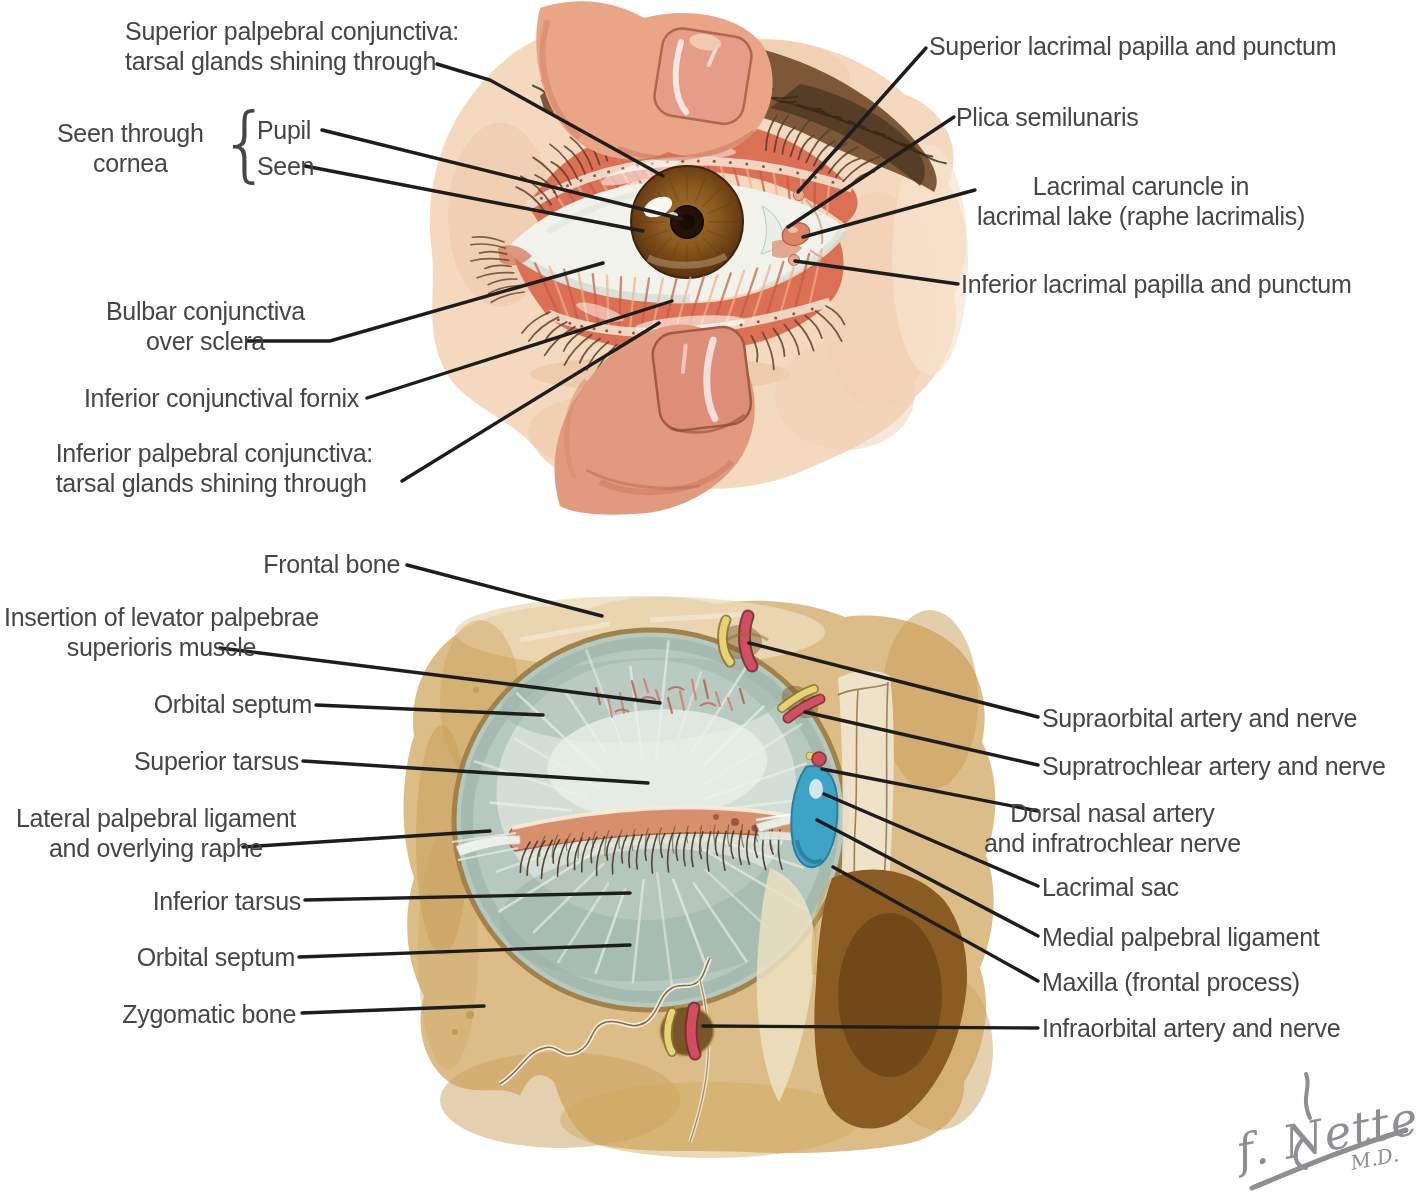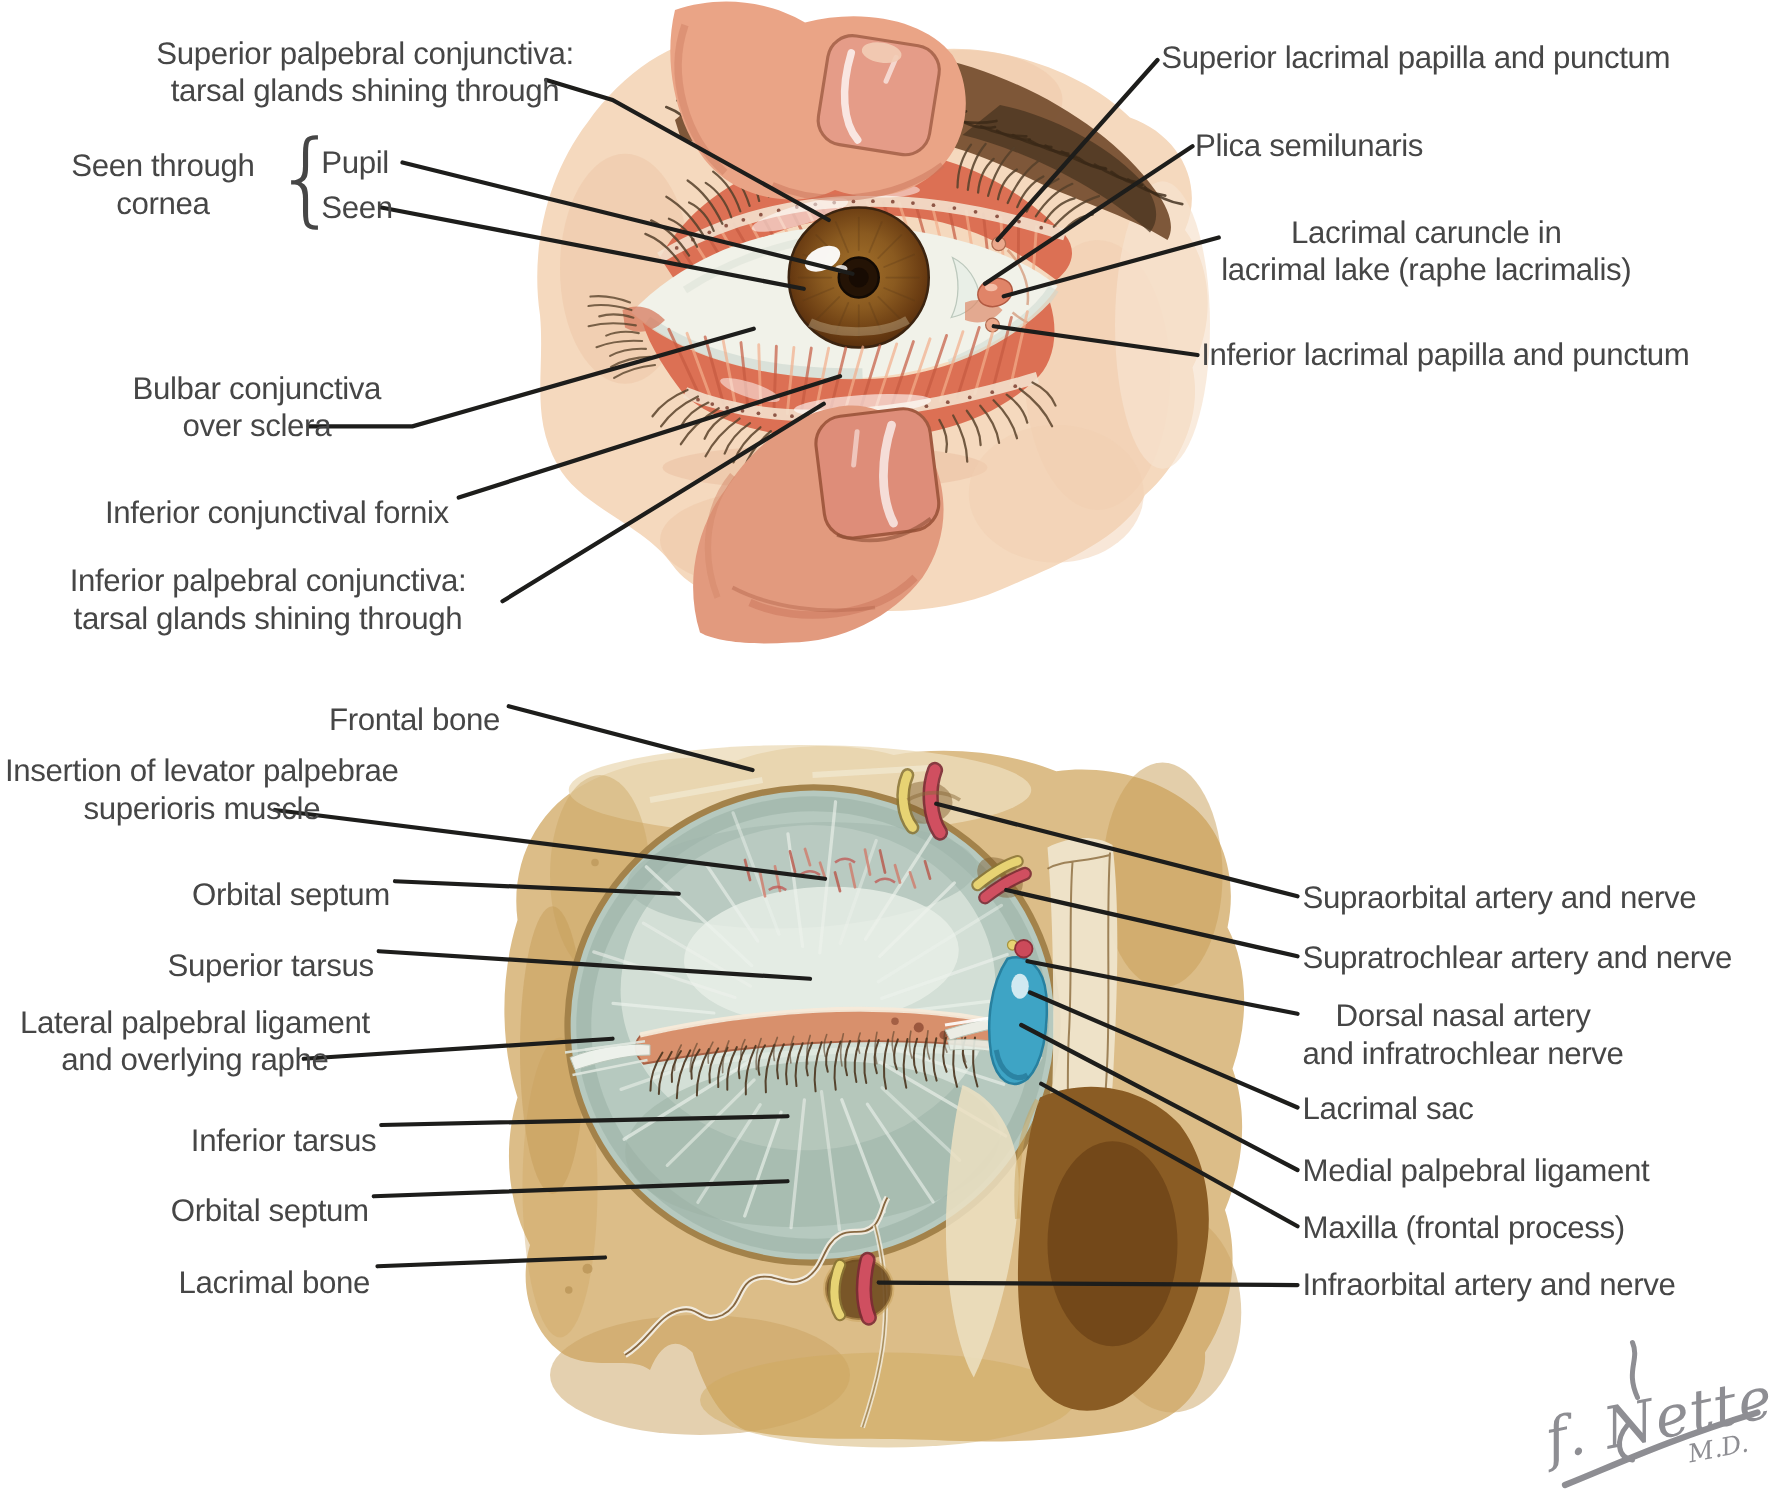--- a/index.html
+++ b/index.html
@@ -1,21 +1,21 @@
 <!DOCTYPE html>
 <html><head>
 <meta charset="utf-8">
 <style>
   html,body{margin:0;padding:0;background:#ffffff;}
   body{width:1420px;height:1199px;position:relative;overflow:hidden;
        font-family:"Liberation Sans","DejaVu Sans",sans-serif;}
   #plate{position:absolute;left:0;top:0;}
   .lbl{position:absolute;color:#464646;font-size:25px;line-height:30px;
        letter-spacing:-0.3px;white-space:pre-line;text-align:center;}
-  .r{text-align:center;margin-top:12px;}
+  .r{text-align:left;}
   .brace{position:absolute;color:#464646;font-size:82px;font-weight:300;
        font-family:"DejaVu Sans",sans-serif;line-height:82px;}
 </style>
 </head>
 <body>
 
 <svg id="plate" width="1420" height="1199" viewBox="0 0 1420 1199">
 
   <defs>
     <radialGradient id="irisG" cx="50%" cy="45%" r="60%">
@@ -583,22 +583,22 @@
 
 <div class="lbl r" style="right:1020px;top:549px">Frontal bone</div>
 <div class="lbl" style="left:4px;top:602px">Insertion of levator palpebrae
 superioris muscle</div>
 <div class="lbl r" style="right:1108px;top:689px">Orbital septum</div>
 <div class="lbl r" style="right:1121px;top:746px">Superior tarsus</div>
 <div class="lbl" style="left:16px;top:803px">Lateral palpebral ligament
 and overlying raphe</div>
 <div class="lbl r" style="right:1119px;top:886px">Inferior tarsus</div>
 <div class="lbl r" style="right:1125px;top:942px">Orbital septum</div>
-<div class="lbl r" style="right:1124px;top:999px">Lacrimal bone</div>
+<div class="lbl r" style="right:1124px;top:999px">Zygomatic bone</div>
 
 <div class="lbl" style="left:1042px;top:703px">Supraorbital artery and nerve</div>
 <div class="lbl" style="left:1042px;top:751px">Supratrochlear artery and nerve</div>
-<div class="lbl" style="left:1042px;top:798px">Dorsal nasal artery
+<div class="lbl" style="left:984px;top:798px">Dorsal nasal artery
 and infratrochlear nerve</div>
 <div class="lbl" style="left:1042px;top:872px">Lacrimal sac</div>
 <div class="lbl" style="left:1042px;top:922px">Medial palpebral ligament</div>
 <div class="lbl" style="left:1042px;top:967px">Maxilla (frontal process)</div>
 <div class="lbl" style="left:1042px;top:1013px">Infraorbital artery and nerve</div>
 
 </body></html>

